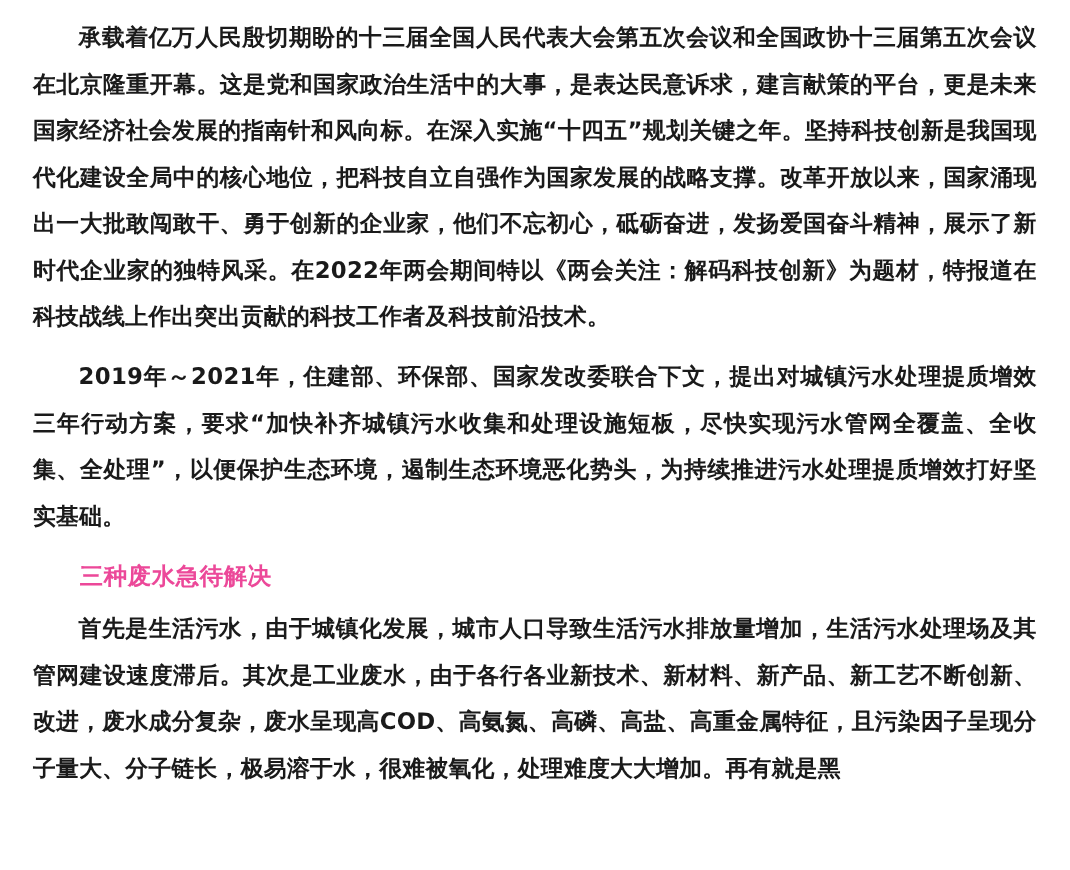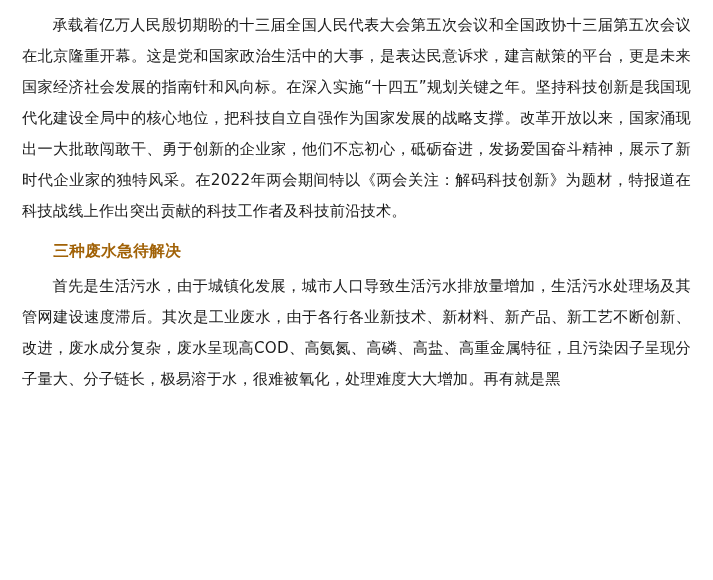--- a/index.html
+++ b/index.html
@@ -23,40 +23,43 @@
   }
   .para {
     font-size: 15.2px;
     line-height: 31px;
     color: #1a1a1a;
     text-align: justify;
     text-justify: inter-ideograph;
     margin: 0 0 9px 0;
     text-indent: 2em;
     letter-spacing: 0.2px;
+    font-weight: bold;
   }
   .heading {
     font-size: 15.6px;
     line-height: 31px;
-    color: #a16207;
+    color: #ec4899;
     font-weight: bold;
     margin: 6px 0 4px 0;
     text-indent: 2em;
     letter-spacing: 0.4px;
+    font-family: Liberation Serif, serif;
   }
   .para-last {
     margin-bottom: 0;
   }
 </style>
 </head>
 <body>
 
 <div class="page">
 
   <p class="para">承载着亿万人民殷切期盼的十三届全国人民代表大会第五次会议和全国政协十三届第五次会议在北京隆重开幕。这是党和国家政治生活中的大事，是表达民意诉求，建言献策的平台，更是未来国家经济社会发展的指南针和风向标。在深入实施“十四五”规划关键之年。坚持科技创新是我国现代化建设全局中的核心地位，把科技自立自强作为国家发展的战略支撑。改革开放以来，国家涌现出一大批敢闯敢干、勇于创新的企业家，他们不忘初心，砥砺奋进，发扬爱国奋斗精神，展示了新时代企业家的独特风采。在2022年两会期间特以《两会关注：解码科技创新》为题材，特报道在科技战线上作出突出贡献的科技工作者及科技前沿技术。</p>
 
 
+  <p class="para">2019年～2021年，住建部、环保部、国家发改委联合下文，提出对城镇污水处理提质增效三年行动方案，要求“加快补齐城镇污水收集和处理设施短板，尽快实现污水管网全覆盖、全收集、全处理”，以便保护生态环境，遏制生态环境恶化势头，为持续推进污水处理提质增效打好坚实基础。</p>
 
   <h2 class="heading">三种废水急待解决</h2>
 
   <p class="para para-last">首先是生活污水，由于城镇化发展，城市人口导致生活污水排放量增加，生活污水处理场及其管网建设速度滞后。其次是工业废水，由于各行各业新技术、新材料、新产品、新工艺不断创新、改进，废水成分复杂，废水呈现高COD、高氨氮、高磷、高盐、高重金属特征，且污染因子呈现分子量大、分子链长，极易溶于水，很难被氧化，处理难度大大增加。再有就是黑</p>
 
 </div>
 
 </body></html>

